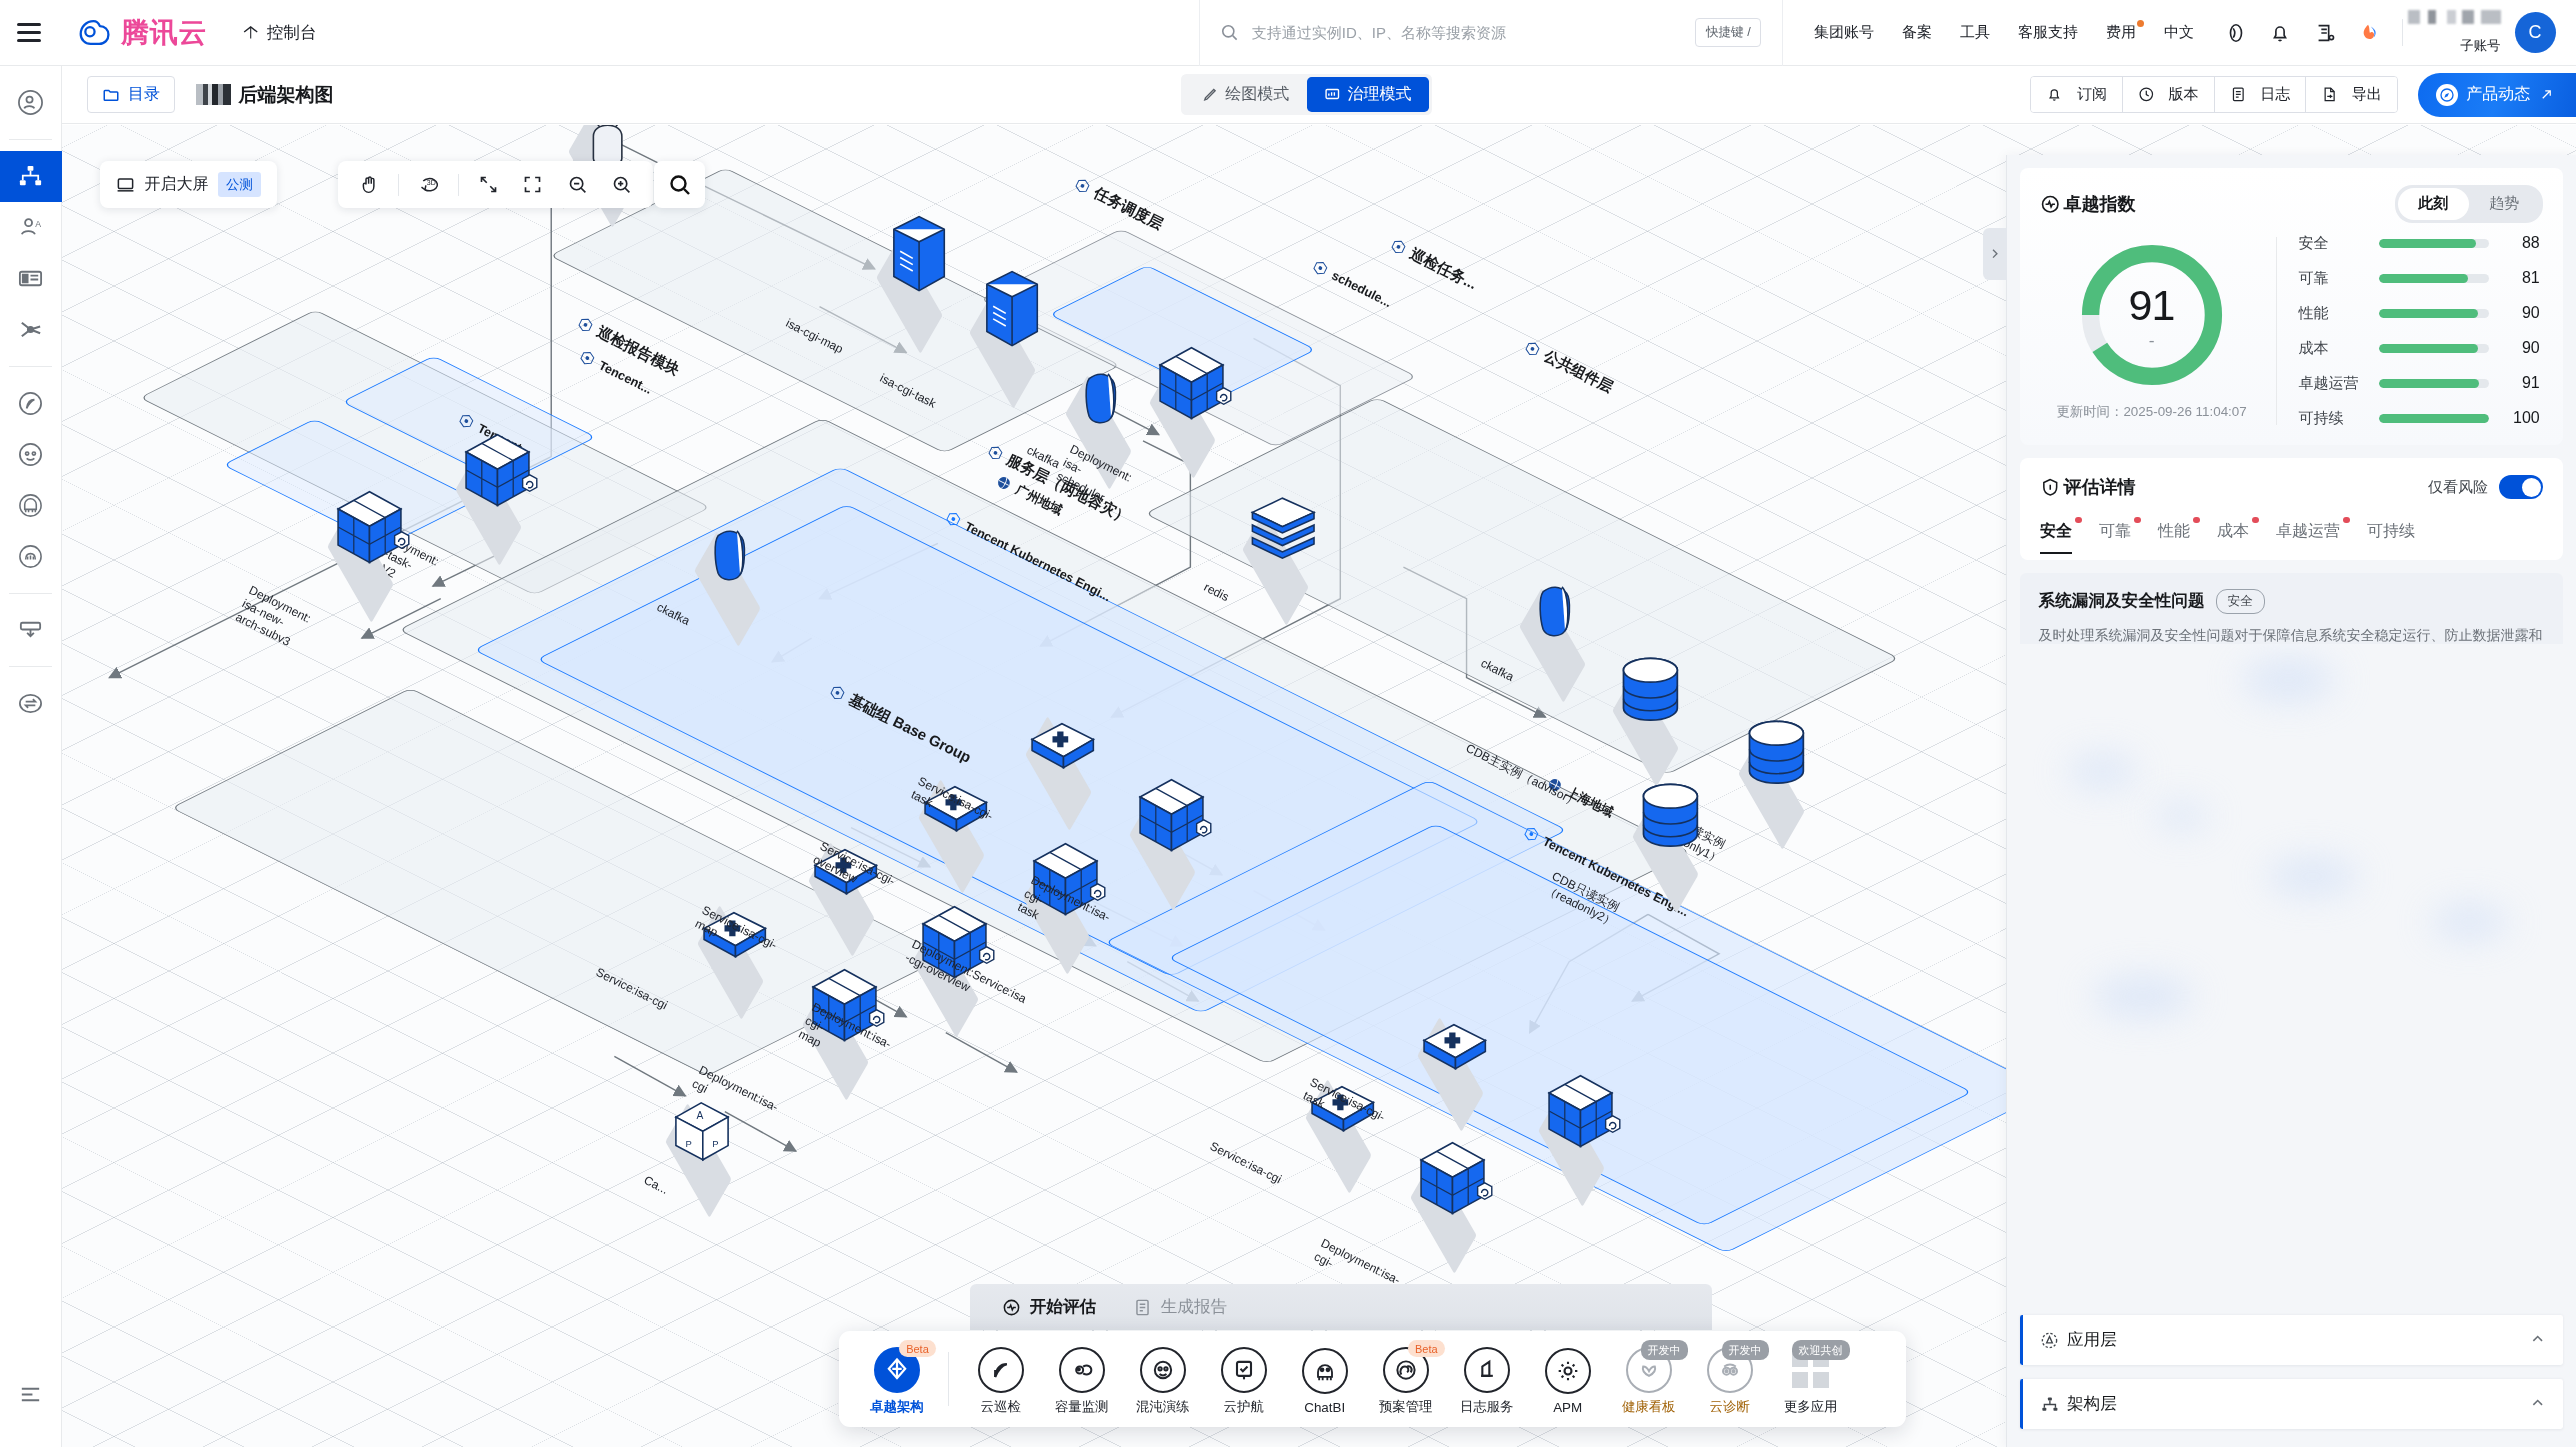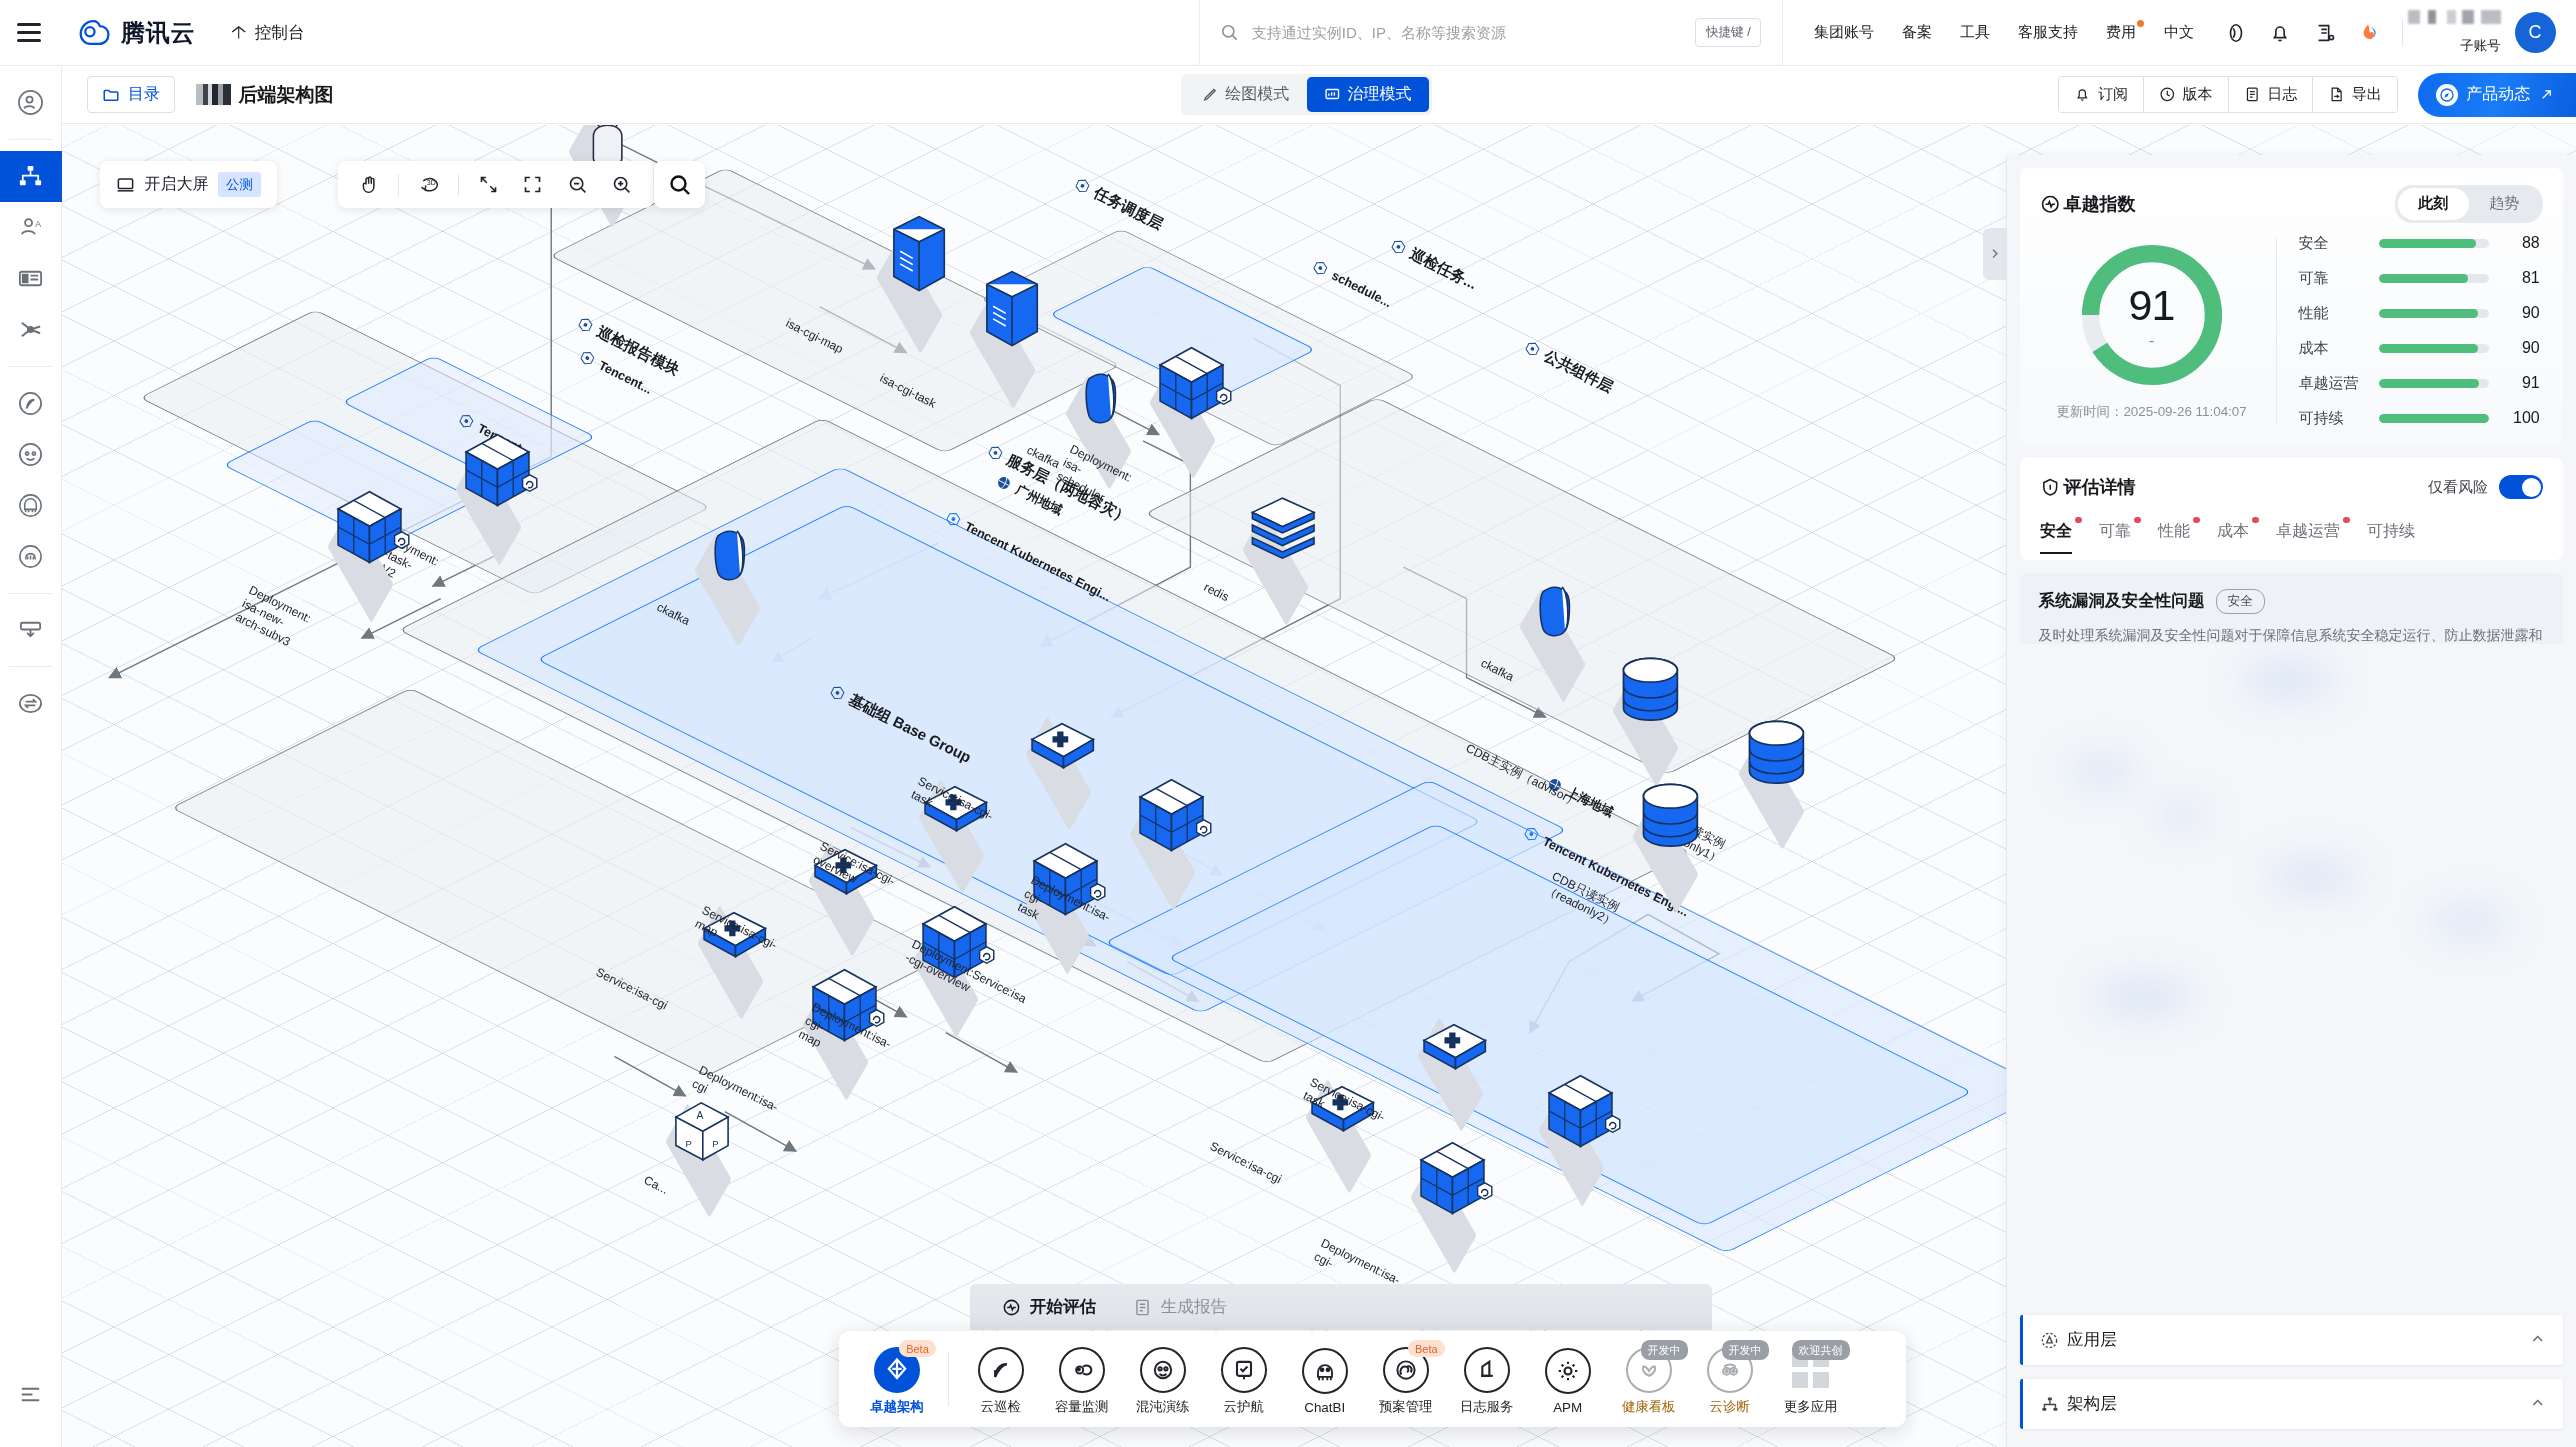--- a/index.html
+++ b/index.html
@@ -20,21 +20,21 @@
   }
   .hamburger { width: 32px; height: 32px; margin-left: 17.4px; display:flex; flex-direction:column;
     justify-content:center; gap:5.5px; cursor:pointer; }
   .hamburger i { display:block; height:2.4px; background:#21242b; border-radius:1.6px; }
   .hamburger i:nth-child(1){ width:24px }
   .hamburger i:nth-child(2){ width:24px }
   .hamburger i:nth-child(3){ width:24px }
 
   .brand { display:flex; align-items:center; gap:9.5px; margin-left: 27px; }
   .brand-logo { width:35px; height:27px; }
-  .brand-text { font-size:24px; color:#0f172a; font-weight:700; letter-spacing:0.8px; }
+  .brand-text { font-size:28px; color:#ec4899; font-weight:700; letter-spacing:0.8px; }
   .console-link { display:flex; align-items:center; gap:7px; margin-left:35px; font-size:16.6px; color:#21242b; cursor:pointer;}
   .console-link svg { width:17.4px; height:17.4px; }
 
   .nav-spacer { flex: 1; }
 
   .searchbox {
     display:flex; align-items:center; height:66px; width: 584px;
     border-left:0.8px solid #eceef1; border-right:0.8px solid #eceef1;
     padding: 0 20.5px; gap: 12.6px; cursor:text;
   }
@@ -108,21 +108,21 @@
   }
   .mode-btn {
     display:flex; align-items:center; gap:7px; font-size:16px; padding:7px 17.4px;
     border-radius:4.7px; color:#585e66; cursor:pointer; white-space:nowrap;
   }
   .mode-btn svg { width:16.6px; height:16.6px; }
   .mode-btn.active { background:#0052d9; color:#fff; }
   .subbar-right { position:absolute; right:0; display:flex; align-items:center; height:58px; }
   .btngroup { display:flex; border:0.8px solid #dcdfe6; border-radius:4px; overflow:hidden; }
   .btngroup .gb {
-    display:flex; align-items:center; gap:7px; font-size:15px; color:#21242b;
+    display:flex; align-items:center; gap:14px; font-size:15px; color:#21242b;
     padding:8px 15px; border-right:0.8px solid #dcdfe6; cursor:pointer; background:#fff; white-space:nowrap;
   }
   .btngroup .gb:last-child { border-right:none;justify-content:flex-end; }
   .btngroup .gb svg { width:16.6px; height:16.6px; }
   .prodnews {
     display:flex; align-items:center; gap:8.7px; margin-left:20.5px; margin-right:0;
     background: linear-gradient(105deg,#0d6bf0 0%, #1a7cf7 50%, #0a5fe0 100%);
     color:#fff; font-size:16px; padding:11px 22px 11px 17.4px;
     border-radius: 25px 0 0 25px; cursor:pointer; white-space:nowrap;
   }

